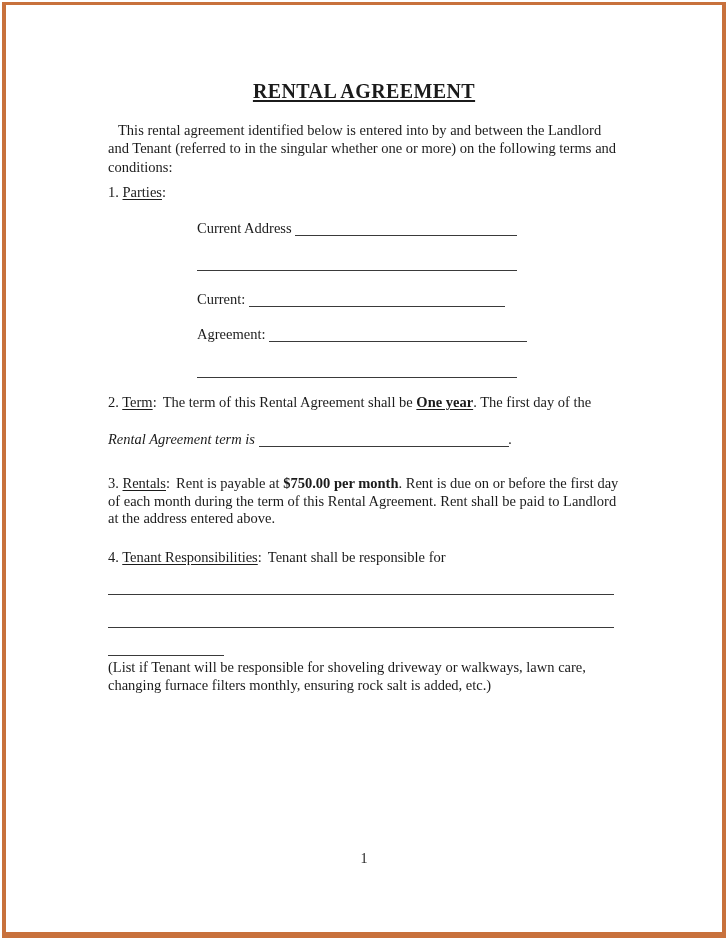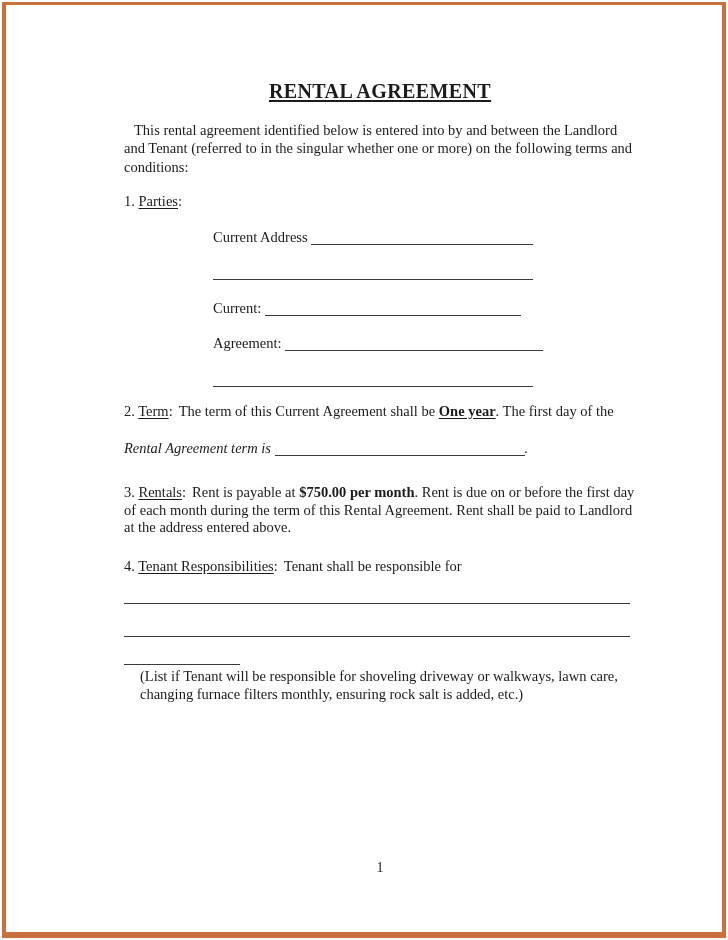--- a/index.html
+++ b/index.html
@@ -14,58 +14,58 @@
   .frame {
     position: absolute;
     top: 2px; left: 2px; right: 2px; bottom: 2px;
     border: 4px solid #c8713c;
     border-top-width: 3px;
     border-bottom-width: 6px;
     pointer-events: none;
   }
   .doc {
     position: absolute;
-    left: 124px; top: 0;
+    left: 108px; top: 0;
     width: 512px;
     font-size: 14.5px;
     line-height: 18.5px;
   }
   .title {
     margin: 82px 0 0;
     text-align: center;
     font-size: 20px;
     font-weight: bold;
     letter-spacing: 0.4px;
     text-decoration: underline;
     text-underline-offset: 2px;
   }
   .intro { margin: 20px 0 0; text-indent: 10px; }
   .u { text-decoration: underline; text-underline-offset: 2px; }
   .gap { display: inline-block; width: 6px; }
-  .parties { margin-top: 16px; }
+  .parties { margin-top: 7px; }
   .prow { display: flex; align-items: baseline; margin-bottom: 17px; }
   .prow:last-child { margin-bottom: 0; }
   .pcol { width: 89px; flex: none; }
   .blank {
     display: inline-block;
     border-bottom: 1.5px solid #3a3a3a;
     vertical-align: -3px;
     height: 1px;
   }
   .w253 { width: 253px; } .w222 { width: 222px; } .w320 { width: 320px; }
   .w256 { width: 256px; } .w258 { width: 258px; } .w250 { width: 250px; }
   .sec2a { margin: 14px 0 0; white-space: nowrap; }
   .sec2b { margin: 18px 0 0; font-style: italic; }
   .sec3  { margin: 27px 0 0; line-height: 17.5px; }
   .sec4h { margin: 20px 0 0; white-space: nowrap; }
   .fullline { width: 506px; height: 0; border-bottom: 1.5px solid #3a3a3a; }
   .fl1 { margin-top: 28px; }
   .fl2 { margin-top: 32px; }
   .shortline { width: 116px; height: 0; border-bottom: 1.5px solid #3a3a3a; margin-top: 27px; }
-  .note { margin: 3px 16px 0; line-height: 17.5px; }
+  .note { margin: 3px 0 0; line-height: 17.5px; }
   .footer { margin-top: 156px; text-align: center; font-size: 14px; }
 </style>
 </head>
 <body>
 
 <div class="frame"></div>
 
 <div class="doc">
 
   <h1 class="title">RENTAL AGREEMENT</h1>
@@ -91,21 +91,21 @@
     <div class="prow">
       <span class="pcol"></span>
       <span><span>Agreement:</span> <span class="blank w258"></span></span>
     </div>
     <div class="prow">
       <span class="pcol"></span>
       <span><span class="blank w320"></span></span>
     </div>
   </div>
 
-  <p class="sec2a"><span>2.</span> <span class="u">Term</span><span>:</span><span class="gap"></span><span>The term of this Current Agreement shall be</span> <b class="u">One year</b><span>.  The first day of the</span></p>
+  <p class="sec2a"><span>2.</span> <span class="u">Term</span><span>:</span><span class="gap"></span><span>The term of this Rental Agreement shall be</span> <b class="u">One year</b><span>.  The first day of the</span></p>
 
   <p class="sec2b"><span>Rental Agreement term is</span> <span class="blank w250"></span><span>.</span></p>
 
   <p class="sec3"><span>3.</span> <span class="u">Rentals</span><span>:</span><span class="gap"></span><span>Rent is payable at</span> <b>$750.00 per month</b><span>.  Rent is due on or before the first day of each month during the term of this Rental Agreement.  Rent shall be paid to Landlord at the address entered above.</span></p>
 
   <p class="sec4h"><span>4.</span> <span class="u">Tenant Responsibilities</span><span>:</span><span class="gap"></span><span>Tenant shall be responsible for</span></p>
 
   <div class="fullline fl1"></div>
   <div class="fullline fl2"></div>
   <div class="shortline"></div>

